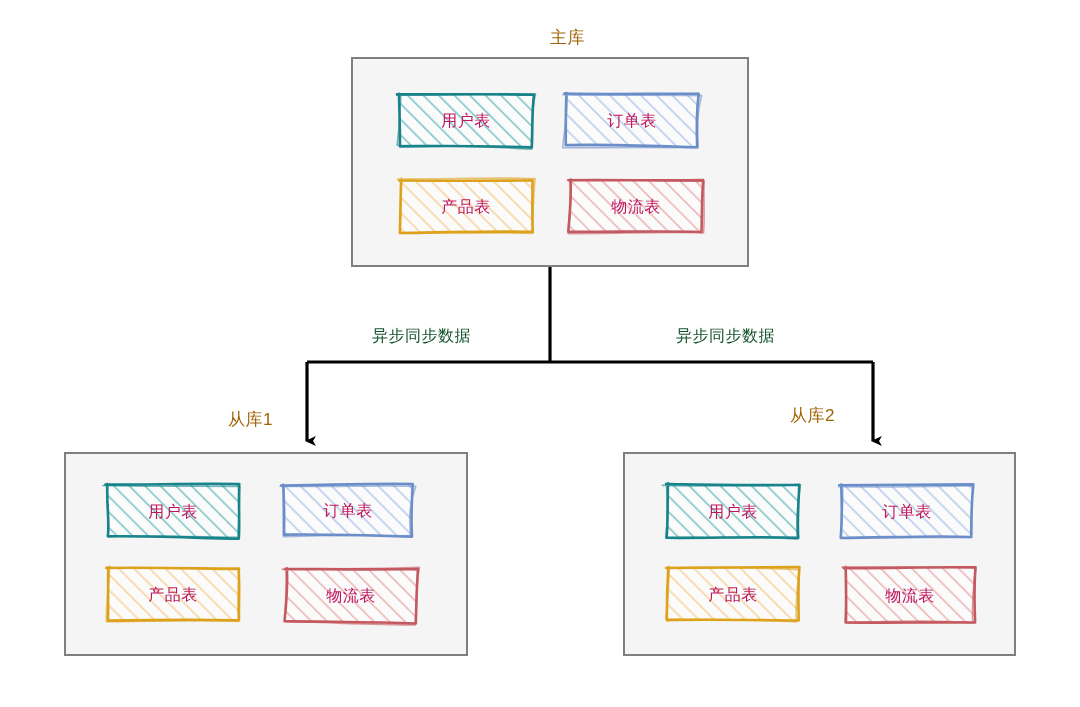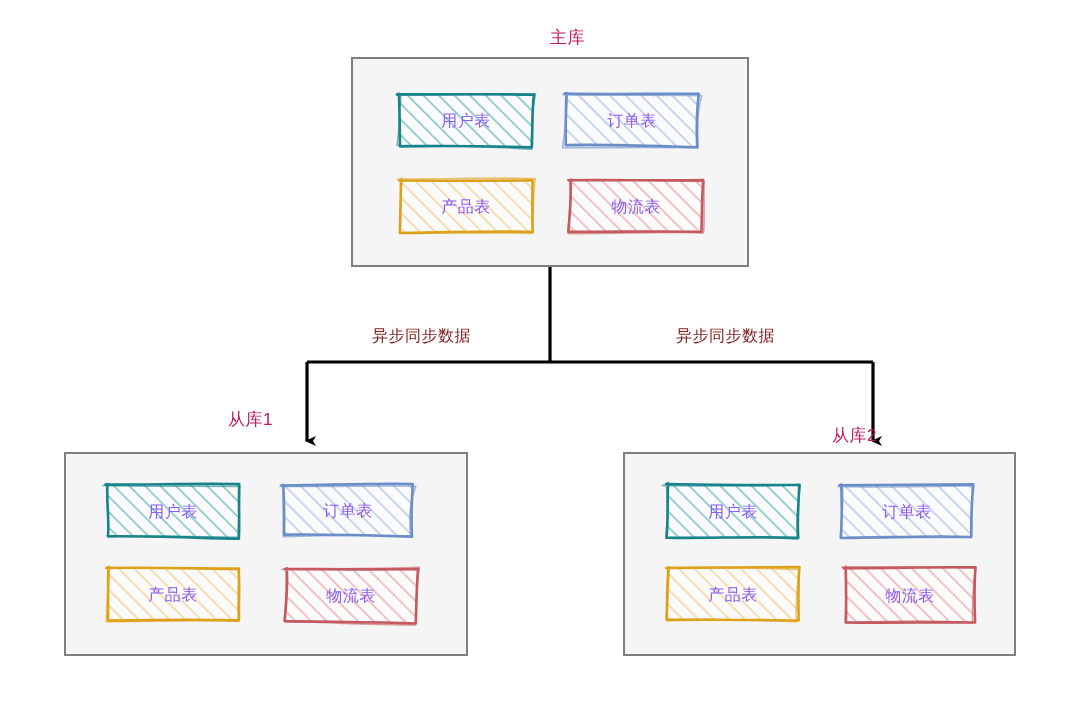--- a/index.html
+++ b/index.html
@@ -23,35 +23,35 @@
   svg.layer {
     position: absolute;
     left: 0;
     top: 0;
     width: 1080px;
     height: 707px;
   }
   .db-title {
     position: absolute;
     font-size: 17px;
-    color: #be185d;
+    color: #a16207;
     white-space: nowrap;
     letter-spacing: 0.5px;
   }
   .edge-label {
     position: absolute;
     font-size: 16px;
-    color: #7f1d1d;
+    color: #14532d;
     white-space: nowrap;
     letter-spacing: 0.5px;
   }
   .table-label {
     position: absolute;
     font-size: 16px;
-    color: #8b5cf6;
+    color: #be185d;
     white-space: nowrap;
     letter-spacing: 0.5px;
     transform: translate(-50%, -50%);
     pointer-events: none;
   }
 </style>
 </head>
 <body>
 
 <div id="diagram-root">
@@ -197,18 +197,18 @@
       <div class="db-title" style="left: 550px; top: 26px;">主库</div>
       <div class="table-label" style="left: 173px; top: 512px;">用户表</div>
       <div class="table-label" style="left: 348px; top: 511px;">订单表</div>
       <div class="table-label" style="left: 173px; top: 595px;">产品表</div>
       <div class="table-label" style="left: 351px; top: 596px;">物流表</div>
       <div class="db-title" style="left: 228px; top: 408px;">从库1</div>
       <div class="table-label" style="left: 733px; top: 512px;">用户表</div>
       <div class="table-label" style="left: 907px; top: 512px;">订单表</div>
       <div class="table-label" style="left: 733px; top: 595px;">产品表</div>
       <div class="table-label" style="left: 910px; top: 596px;">物流表</div>
-      <div class="db-title" style="left: 790px; top: 424px; margin-left: 42px;">从库2</div>
+      <div class="db-title" style="left: 790px; top: 404px;">从库2</div>
       <div class="edge-label" style="left: 372px; top: 326px;">异步同步数据</div>
       <div class="edge-label" style="left: 676px; top: 326px;">异步同步数据</div>
     </div>
 
 </div>
 
 </body></html>

